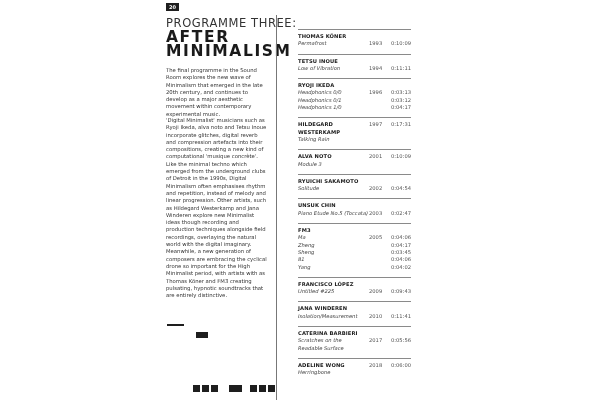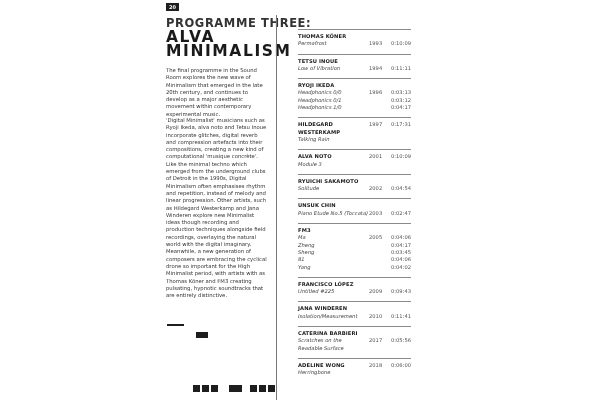--- a/index.html
+++ b/index.html
@@ -1,36 +1,36 @@
 <!DOCTYPE html>
 <html><head>
 <meta charset="utf-8">
 <style>
   html, body { margin:0; padding:0; background:#ffffff; }
   body { width:600px; height:400px; position:relative; overflow:hidden; font-family:"DejaVu Sans", sans-serif; color:#222; }
   .badge { position:absolute; left:166px; top:3px; width:13px; height:8px; background:#1e1e1e; color:#fff; font-size:5px; font-weight:bold; text-align:center; line-height:8px; }
-  .t1 { position:absolute; left:166px; top:16px; font-size:11.5px; letter-spacing:0.6px; color:#333; font-weight:700; white-space:nowrap; }
+  .t1 { position:absolute; left:166px; top:16px; font-size:11.5px; letter-spacing:0.6px; color:#333; font-weight:400; white-space:nowrap; }
   .t2 { position:absolute; left:166px; font-size:15.5px; font-weight:bold; letter-spacing:1.6px; color:#1a1a1a; white-space:nowrap; }
   .para { position:absolute; left:166px; width:102px; font-size:5.3px; line-height:7.3px; color:#333; }
   .vline { position:absolute; left:276px; top:15px; width:1px; height:385px; background:#777; }
   .deco { position:absolute; background:#1e1e1e; }
   .list { position:absolute; left:298px; top:29px; width:113px; }
   .entry { border-top:1px solid #8a8a8a; padding-top:3px; padding-bottom:6px; }
   .row { display:flex; font-size:5.2px; line-height:7.3px; color:#333; }
   .name { flex:1; font-weight:bold; color:#1a1a1a; letter-spacing:0.1px; }
   .work { flex:1; font-style:italic; color:#444; }
   .yr { width:20px; text-align:left; color:#555; }
   .dur { width:22px; text-align:right; color:#555; }
 </style>
 </head>
 <body>
 
 <div class="badge">20</div>
 <div class="t1">PROGRAMME THREE:</div>
-<div class="t2" style="top:28px">ALVA</div>
+<div class="t2" style="top:28px">AFTER</div>
 <div class="t2" style="top:42px">MINIMALISM</div>
 
 <div class="para" style="top:67px">The final programme in the Sound Room explores the new wave of Minimalism that emerged in the late 20th century, and continues to develop as a major aesthetic movement within contemporary experimental music.</div>
 <div class="para" style="top:117px">'Digital Minimalist' musicians such as Ryoji Ikeda, alva noto and Tetsu Inoue incorporate glitches, digital reverb and compression artefacts into their compositions, creating a new kind of computational 'musique concrète'. Like the minimal techno which emerged from the underground clubs of Detroit in the 1990s, Digital Minimalism often emphasises rhythm and repetition, instead of melody and linear progression. Other artists, such as Hildegard Westerkamp and Jana Winderen explore new Minimalist ideas though recording and production techniques alongside field recordings, overlaying the natural world with the digital imaginary. Meanwhile, a new generation of composers are embracing the cyclical drone so important for the High Minimalist period, with artists with as Thomas Köner and FM3 creating pulsating, hypnotic soundtracks that are entirely distinctive.</div>
 
 <div class="vline"></div>
 
 <div class="deco" style="left:167px;top:324px;width:17px;height:2px"></div>
 <div class="deco" style="left:196px;top:332px;width:12px;height:6px"></div>
 <div class="deco" style="left:193px;top:385px;width:7px;height:7px"></div>

